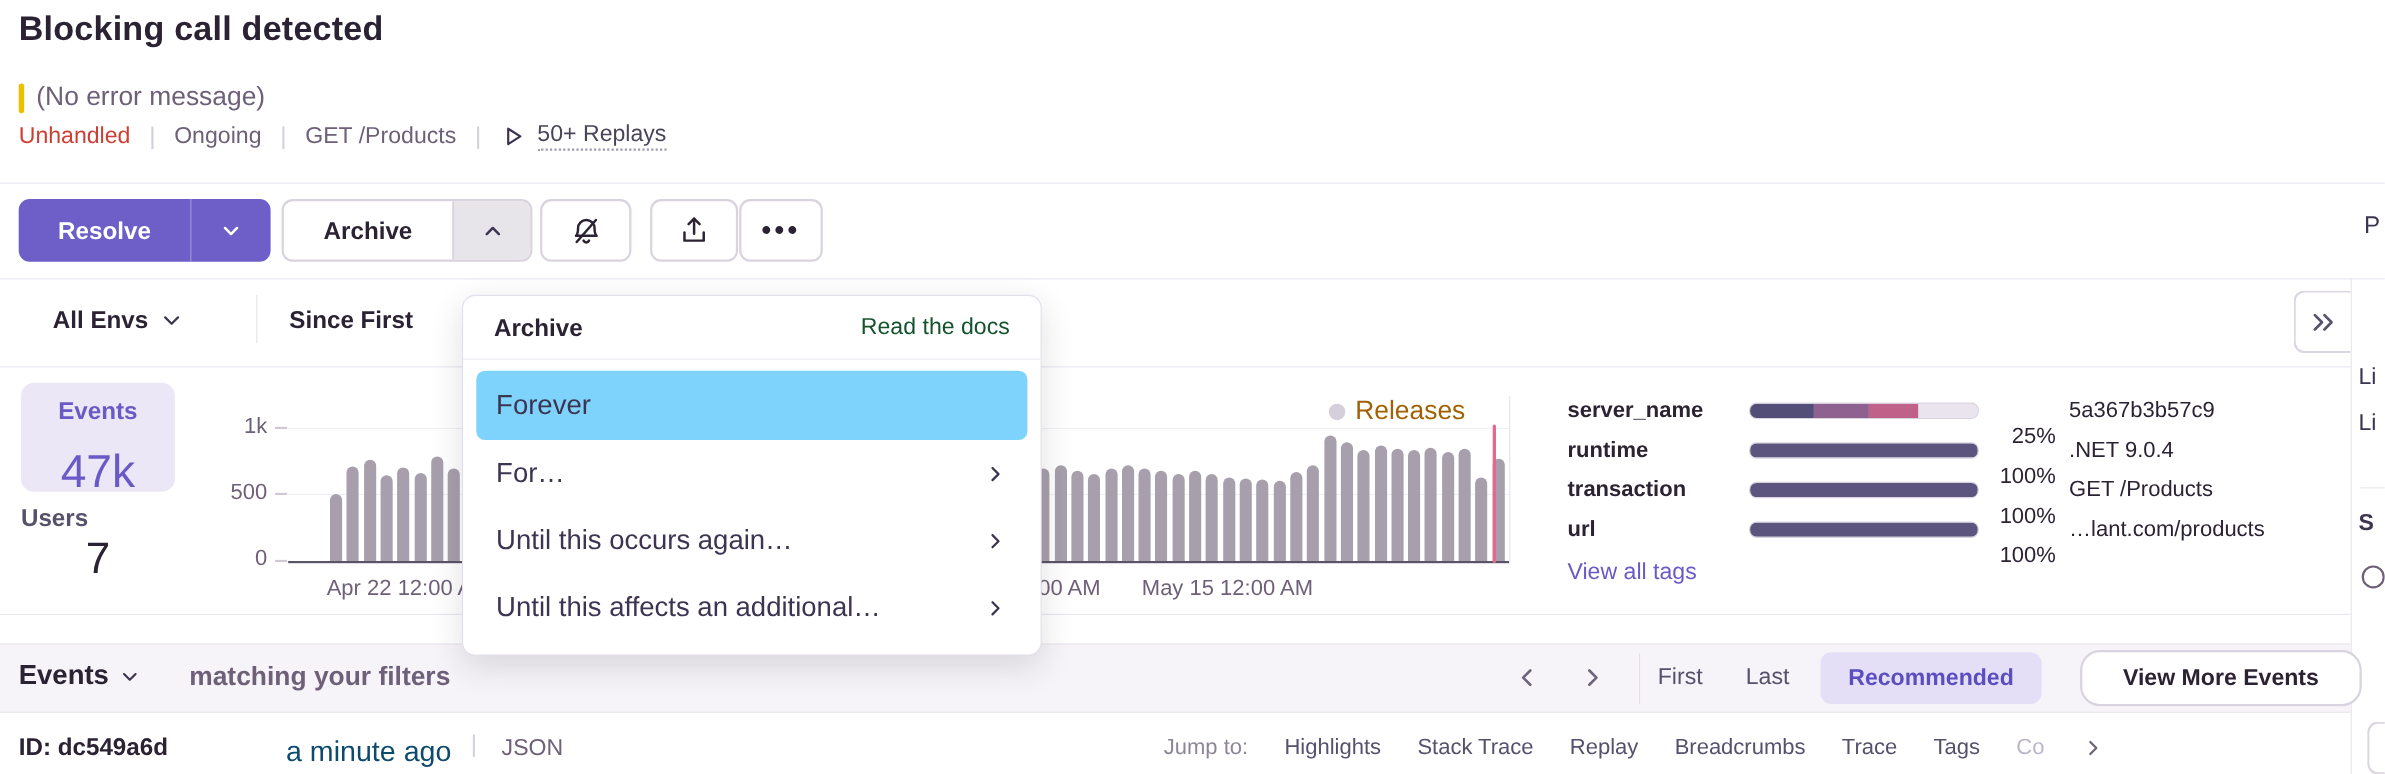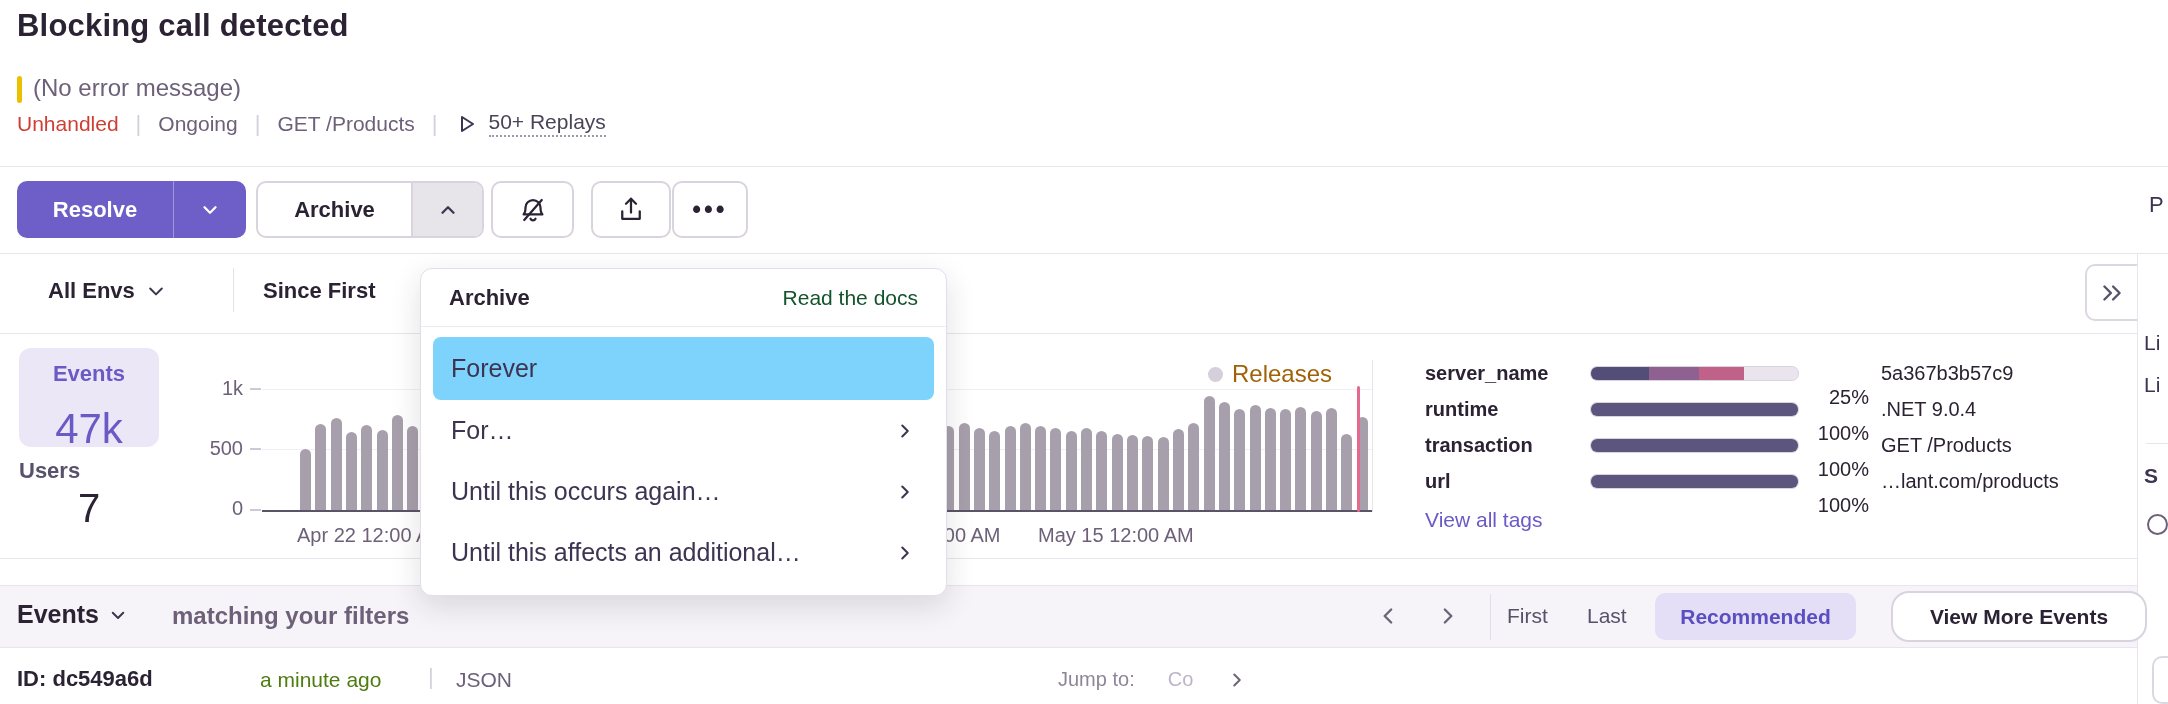--- a/index.html
+++ b/index.html
@@ -100,21 +100,21 @@
   .pg-div{left:1490px;top:8px;width:1px;height:46px;background:#e3dde9;}
   .eh-first{left:1507px;top:18px;font-size:21px;color:#57516b;cursor:pointer;}
   .eh-last{left:1587px;top:18px;font-size:21px;color:#57516b;cursor:pointer;}
   .pill{left:1655px;top:7px;width:201px;height:47px;background:#e4def6;color:#5b4ec0;border-radius:10px;
        font-weight:bold;font-size:21px;display:flex;align-items:center;justify-content:center;cursor:pointer;}
   .view-more{left:1870px;top:5px;width:256px;height:51px;background:#fff;border:2px solid #d9d3df;border-radius:18px;
        font-weight:bold;font-size:21px;display:flex;align-items:center;justify-content:center;box-sizing:border-box;cursor:pointer;margin-left:21px;}
 
   
   .id-label{left:17px;top:666px;font-size:22px;font-weight:bold;}
-  .time-ago{left:260px;top:668px;font-size:21px;color:#4d7c0f;}
+  .time-ago{left:260px;top:668px;font-size:26px;color:#0c4a6e;}
   .bb-sep{left:428px;top:664px;font-size:22px;color:#d5cfdc;}
   .json-link{left:456px;top:668px;font-size:21px;color:#6e6079;cursor:pointer;}
   .jump-bar{left:1058px;top:668px;display:flex;gap:33px;font-size:20px;align-items:center;}
   .jump-to{color:#8d8699;text-align:right;}
   .jump-link{color:#55506b;cursor:pointer;}
   .jump-links{display:flex;gap:33px;}
   .jump-truncated{color:#bcb5c7;}
   .scroll-fragment{left:2152px;top:656px;width:20px;height:48px;background:#fff;border:2px solid #ddd7e2;
        border-right:none;border-radius:10px 0 0 10px;box-sizing:border-box;}
 
@@ -400,20 +400,28 @@
     <div class="abs pill">Recommended</div>
     <div class="abs view-more">View More Events</div>
   </div>
 
   <div class="abs id-label">ID: dc549a6d</div>
   <div class="abs time-ago">a minute ago</div>
   <div class="abs bb-sep">|</div>
   <div class="abs json-link">JSON</div>
   <div class="abs jump-bar">
     <span class="jump-to">Jump to:</span>
+    <span class="jump-links" id="jump-links">
+        <span class="jump-link">Highlights</span>
+        <span class="jump-link">Stack Trace</span>
+        <span class="jump-link">Replay</span>
+        <span class="jump-link">Breadcrumbs</span>
+        <span class="jump-link">Trace</span>
+        <span class="jump-link">Tags</span>
+      </span>
     <span class="jump-truncated">Co</span>
     <span>
       <svg width="22" height="22" viewBox="0 0 24 24" fill="none" stroke="#6d6479" stroke-width="2.2" stroke-linecap="round" stroke-linejoin="round">
           <polyline points="9,6 15,12 9,18"></polyline>
         </svg>
     </span>
   </div>
   <div class="abs scroll-fragment"></div>
 
   <div class="abs strip-frag sf0">Li</div>

